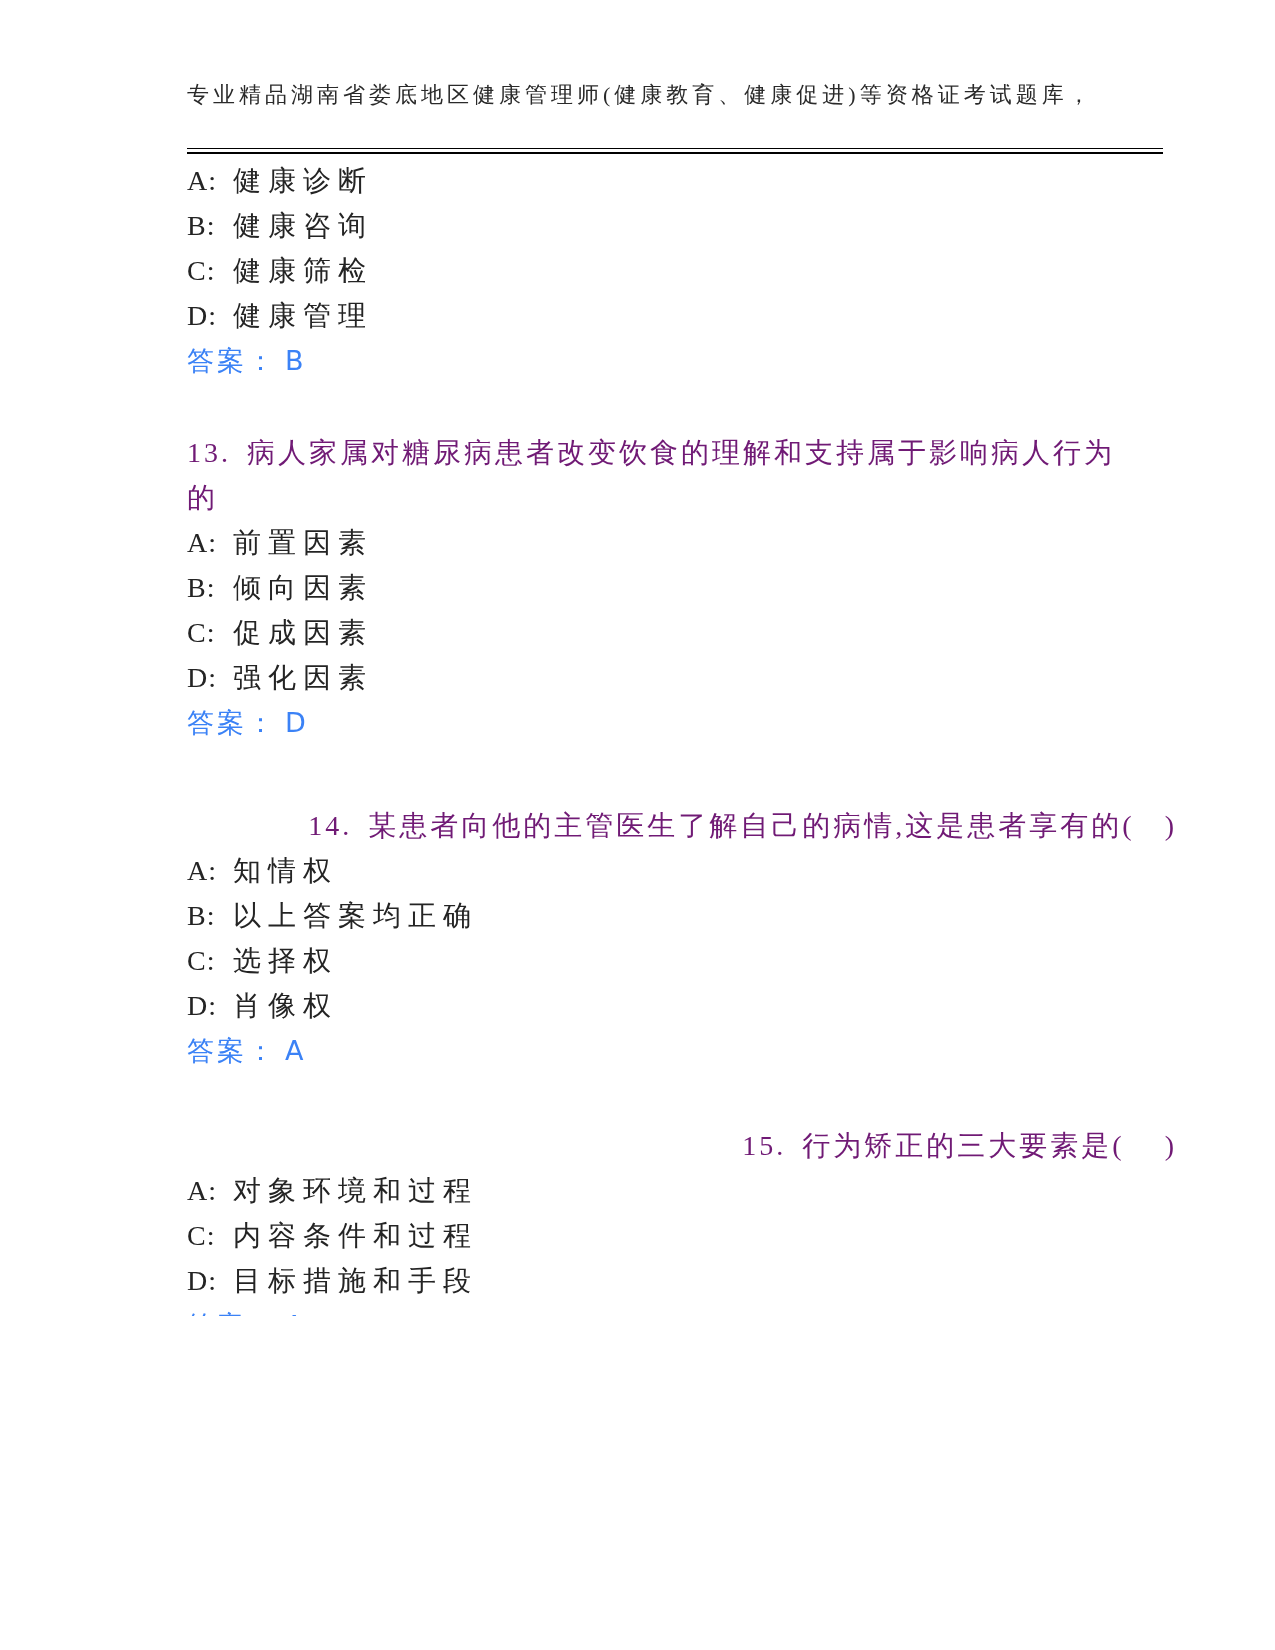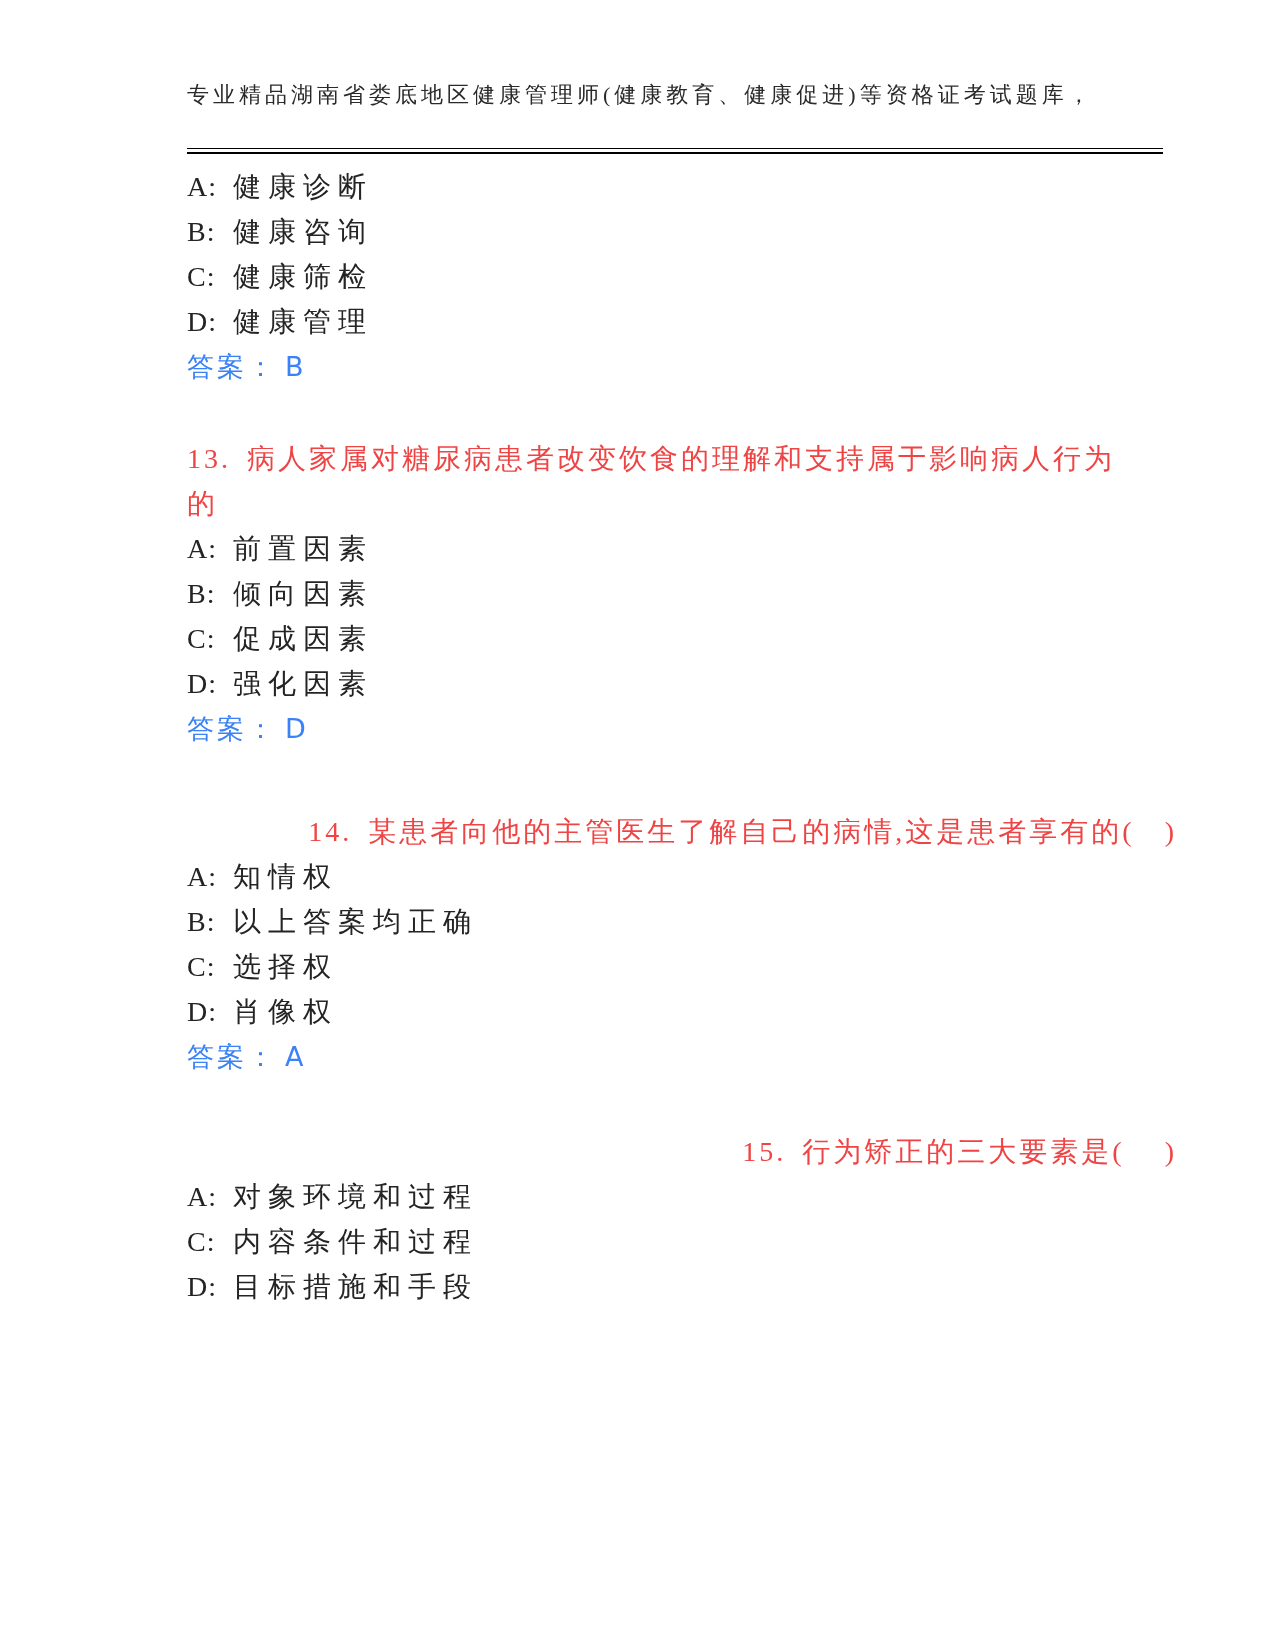--- a/index.html
+++ b/index.html
@@ -32,30 +32,30 @@
     width: 976px;
     height: 3px;
     border-top: 1px solid #000000;
     border-bottom: 2px solid #000000;
   }
   .content {
     margin-left: 187px;
     width: 990px;
   }
   .block { }
-  .block-intro { margin-top: 10px; }
+  .block-intro { margin-top: 4px; }
   .block-q13 { margin-top: 47px; }
   .block-q14 { margin-top: 58px; }
   .block-q15 { margin-top: 50px; }
 
   .q-line {
     font-size: 28px;
     line-height: 45px;
     letter-spacing: 3px;
-    color: #ef4444;
+    color: #701a75;
   }
   .q-line.wrap { white-space: pre-wrap; width: 950px; }
   .q-line.nowrap { white-space: pre; text-align: right; }
   .q-num { margin-right: 16px; }
 
   .opt-row {
     font-size: 28px;
     line-height: 45px;
     white-space: pre;
     color: #242424;

